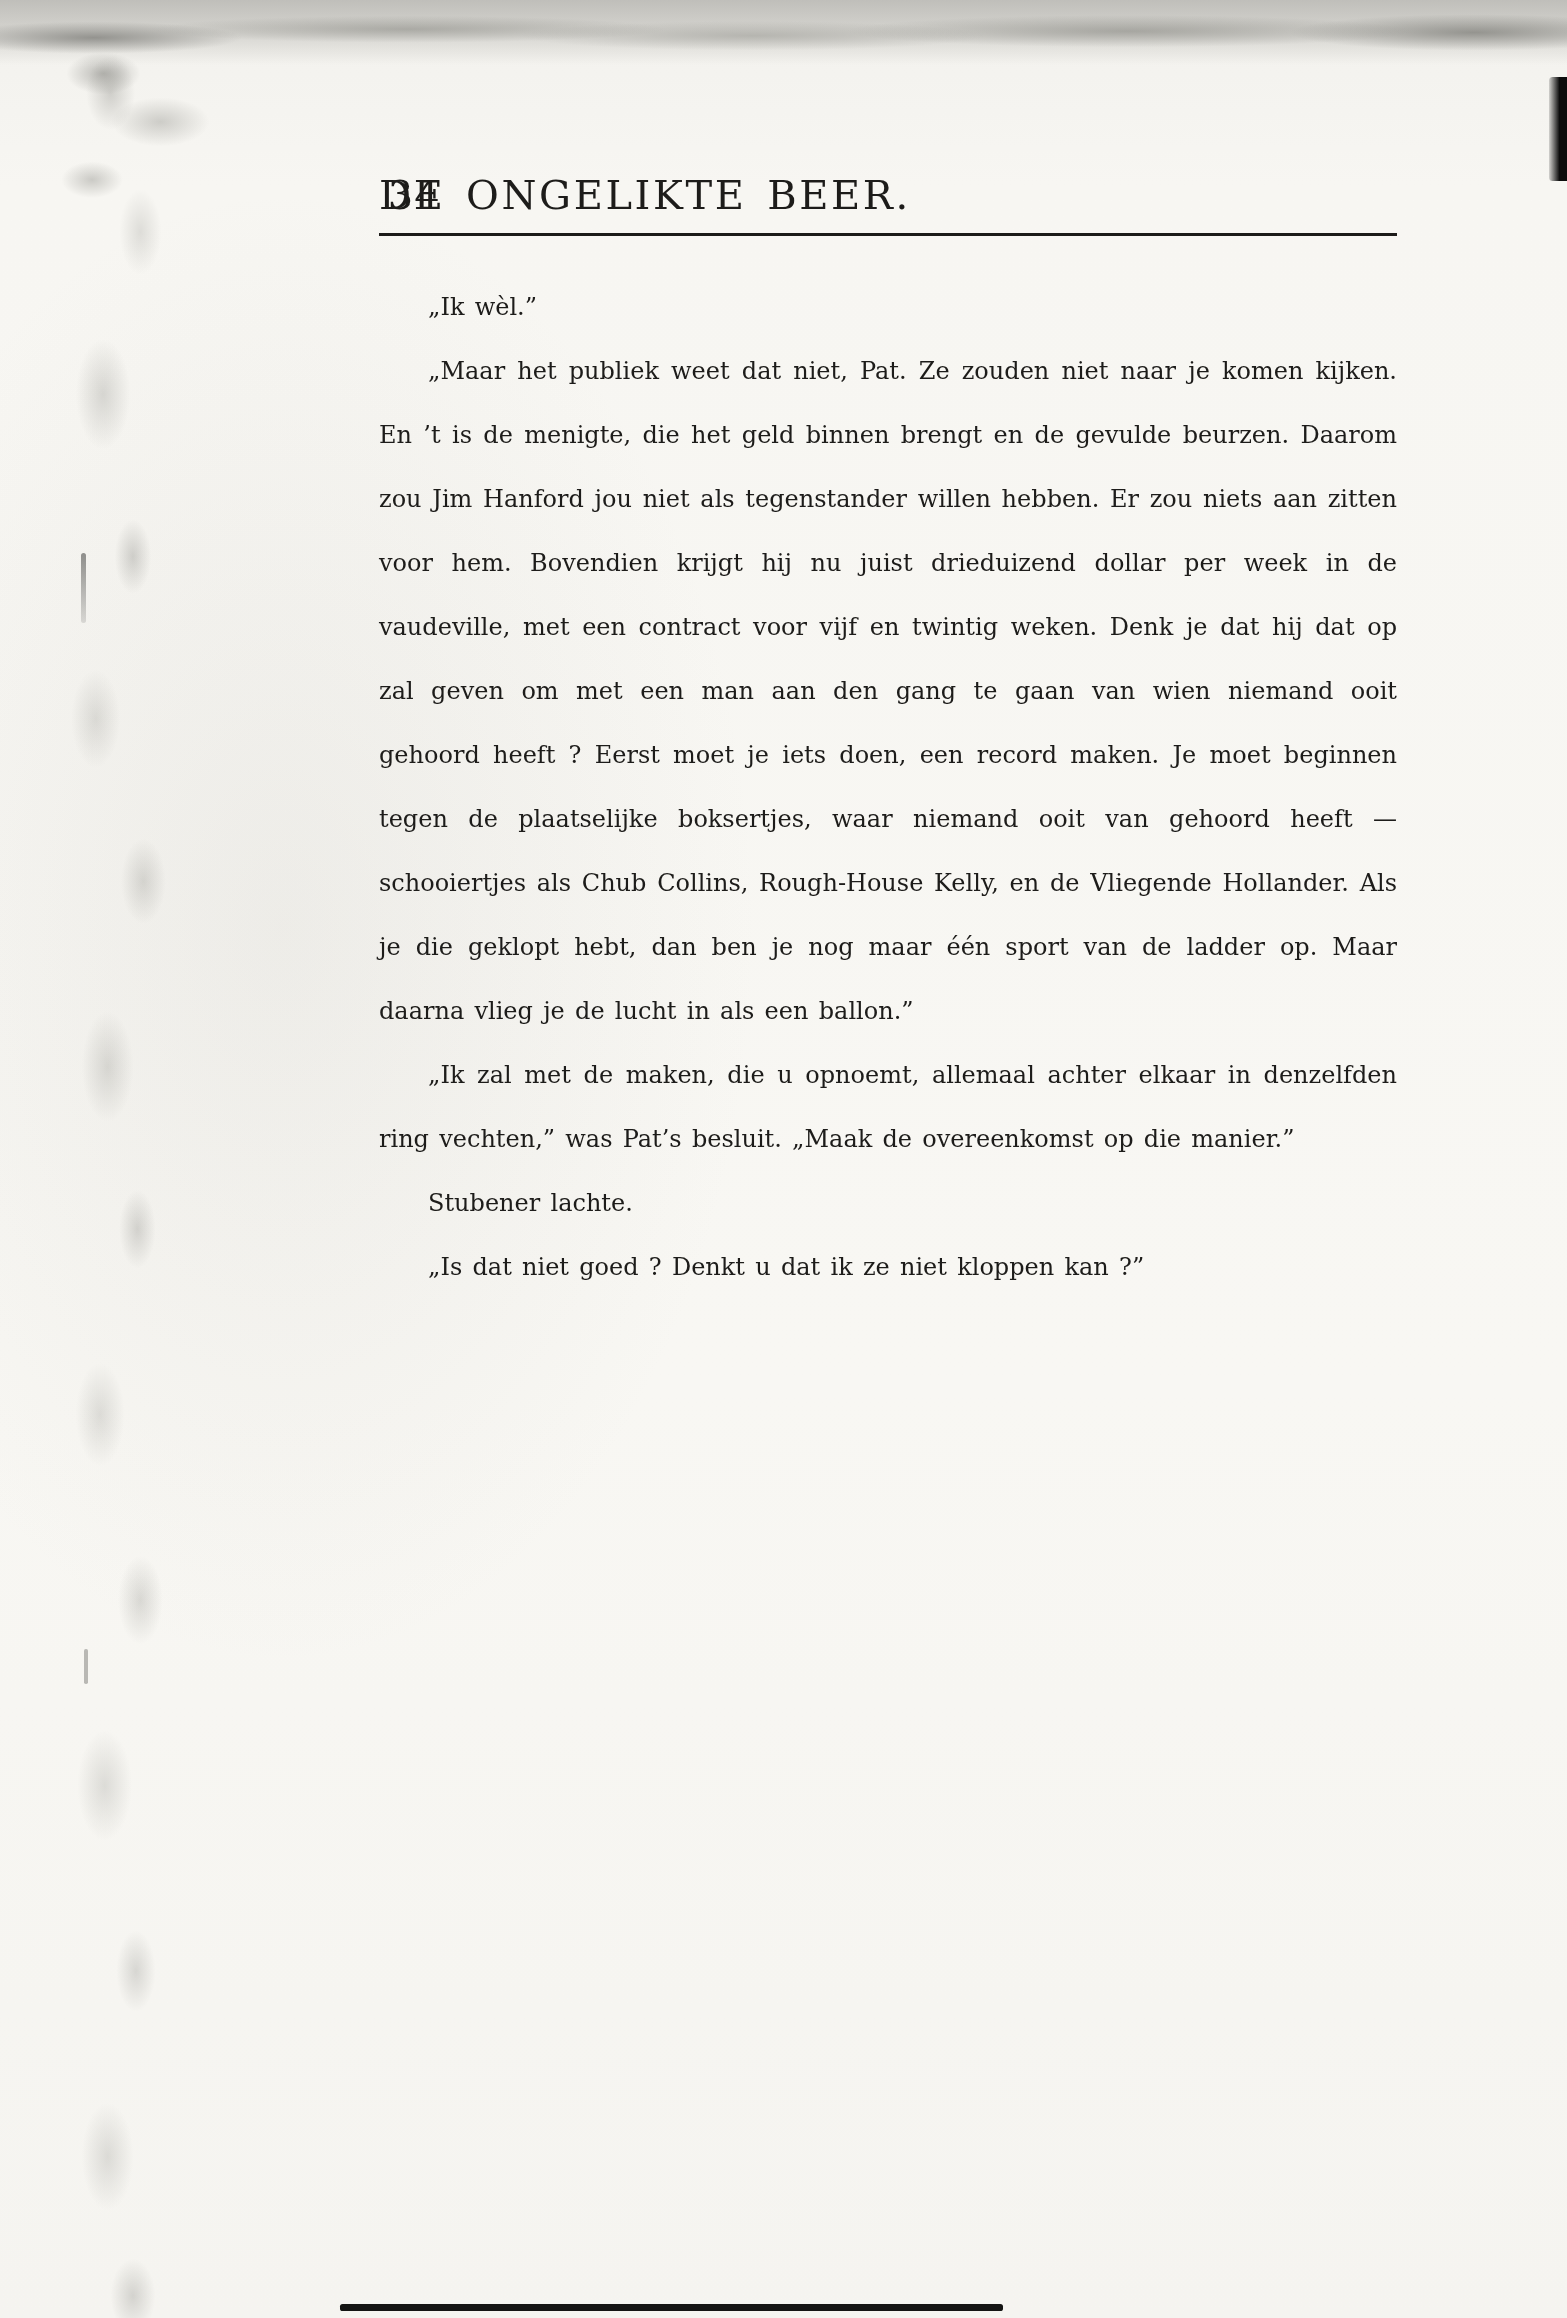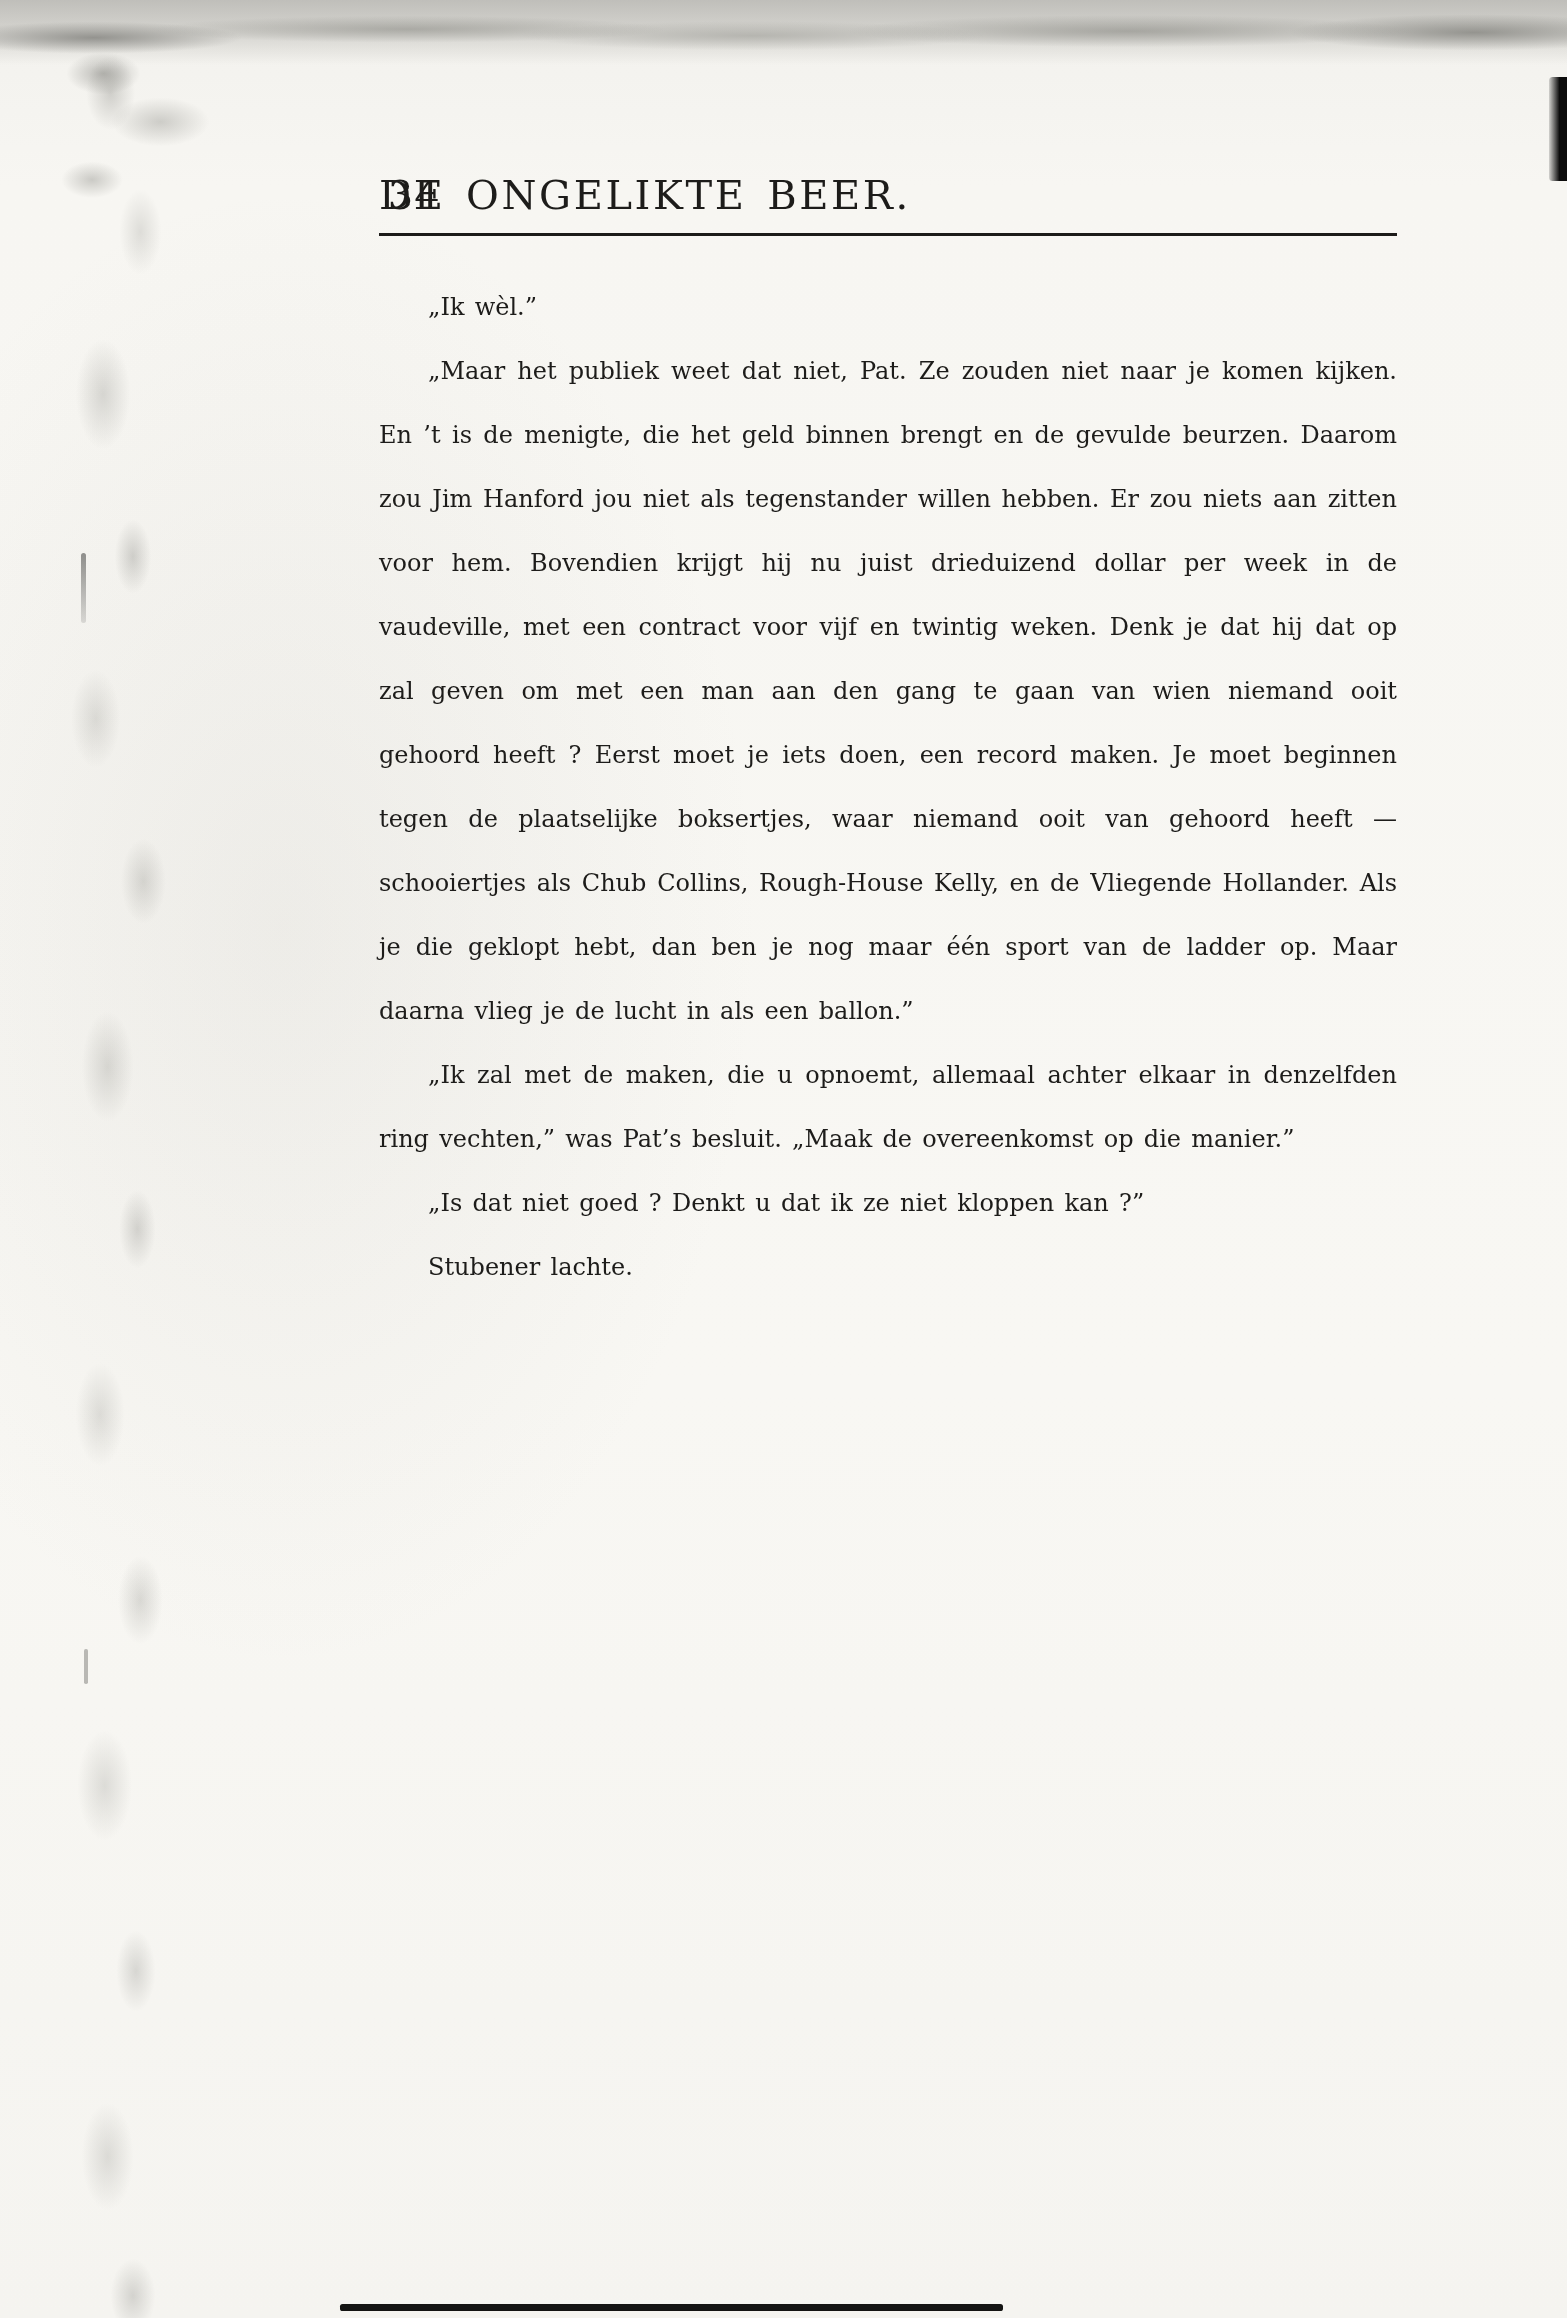--- a/index.html
+++ b/index.html
@@ -140,19 +140,19 @@
     <div class="running-head">
       <span class="page-number">34</span>
       <span class="head-title">DE ONGELIKTE BEER.</span>
     </div>
     <div class="head-rule"></div>
 
     <div class="body-text">
       <p>„Ik wèl.”</p>
       <p>„Maar het publiek weet dat niet, Pat. Ze zouden niet naar je komen kijken. En ’t is de menigte, die het geld binnen brengt en de gevulde beurzen. Daarom zou Jim Hanford jou niet als tegenstander willen hebben. Er zou niets aan zitten voor hem. Bovendien krijgt hij nu juist drieduizend dollar per week in de vaudeville, met een contract voor vijf en twintig weken. Denk je dat hij dat op zal geven om met een man aan den gang te gaan van wien niemand ooit gehoord heeft ? Eerst moet je iets doen, een record maken. Je moet beginnen tegen de plaatselijke boksertjes, waar niemand ooit van gehoord heeft — schooiertjes als Chub Collins, Rough-House Kelly, en de Vliegende Hollander. Als je die geklopt hebt, dan ben je nog maar één sport van de ladder op. Maar daarna vlieg je de lucht in als een ballon.”</p>
       <p>„Ik zal met de maken, die u opnoemt, allemaal achter elkaar in denzelfden ring vechten,” was Pat’s besluit. „Maak de overeenkomst op die manier.”</p>
+      <p>Stubener lachte.</p>
       <p>„Is dat niet goed ? Denkt u dat ik ze niet kloppen kan ?”</p>
-      <p>Stubener lachte.</p>
     </div>
 
   </div>
 </div>
 
 
 </body></html>

